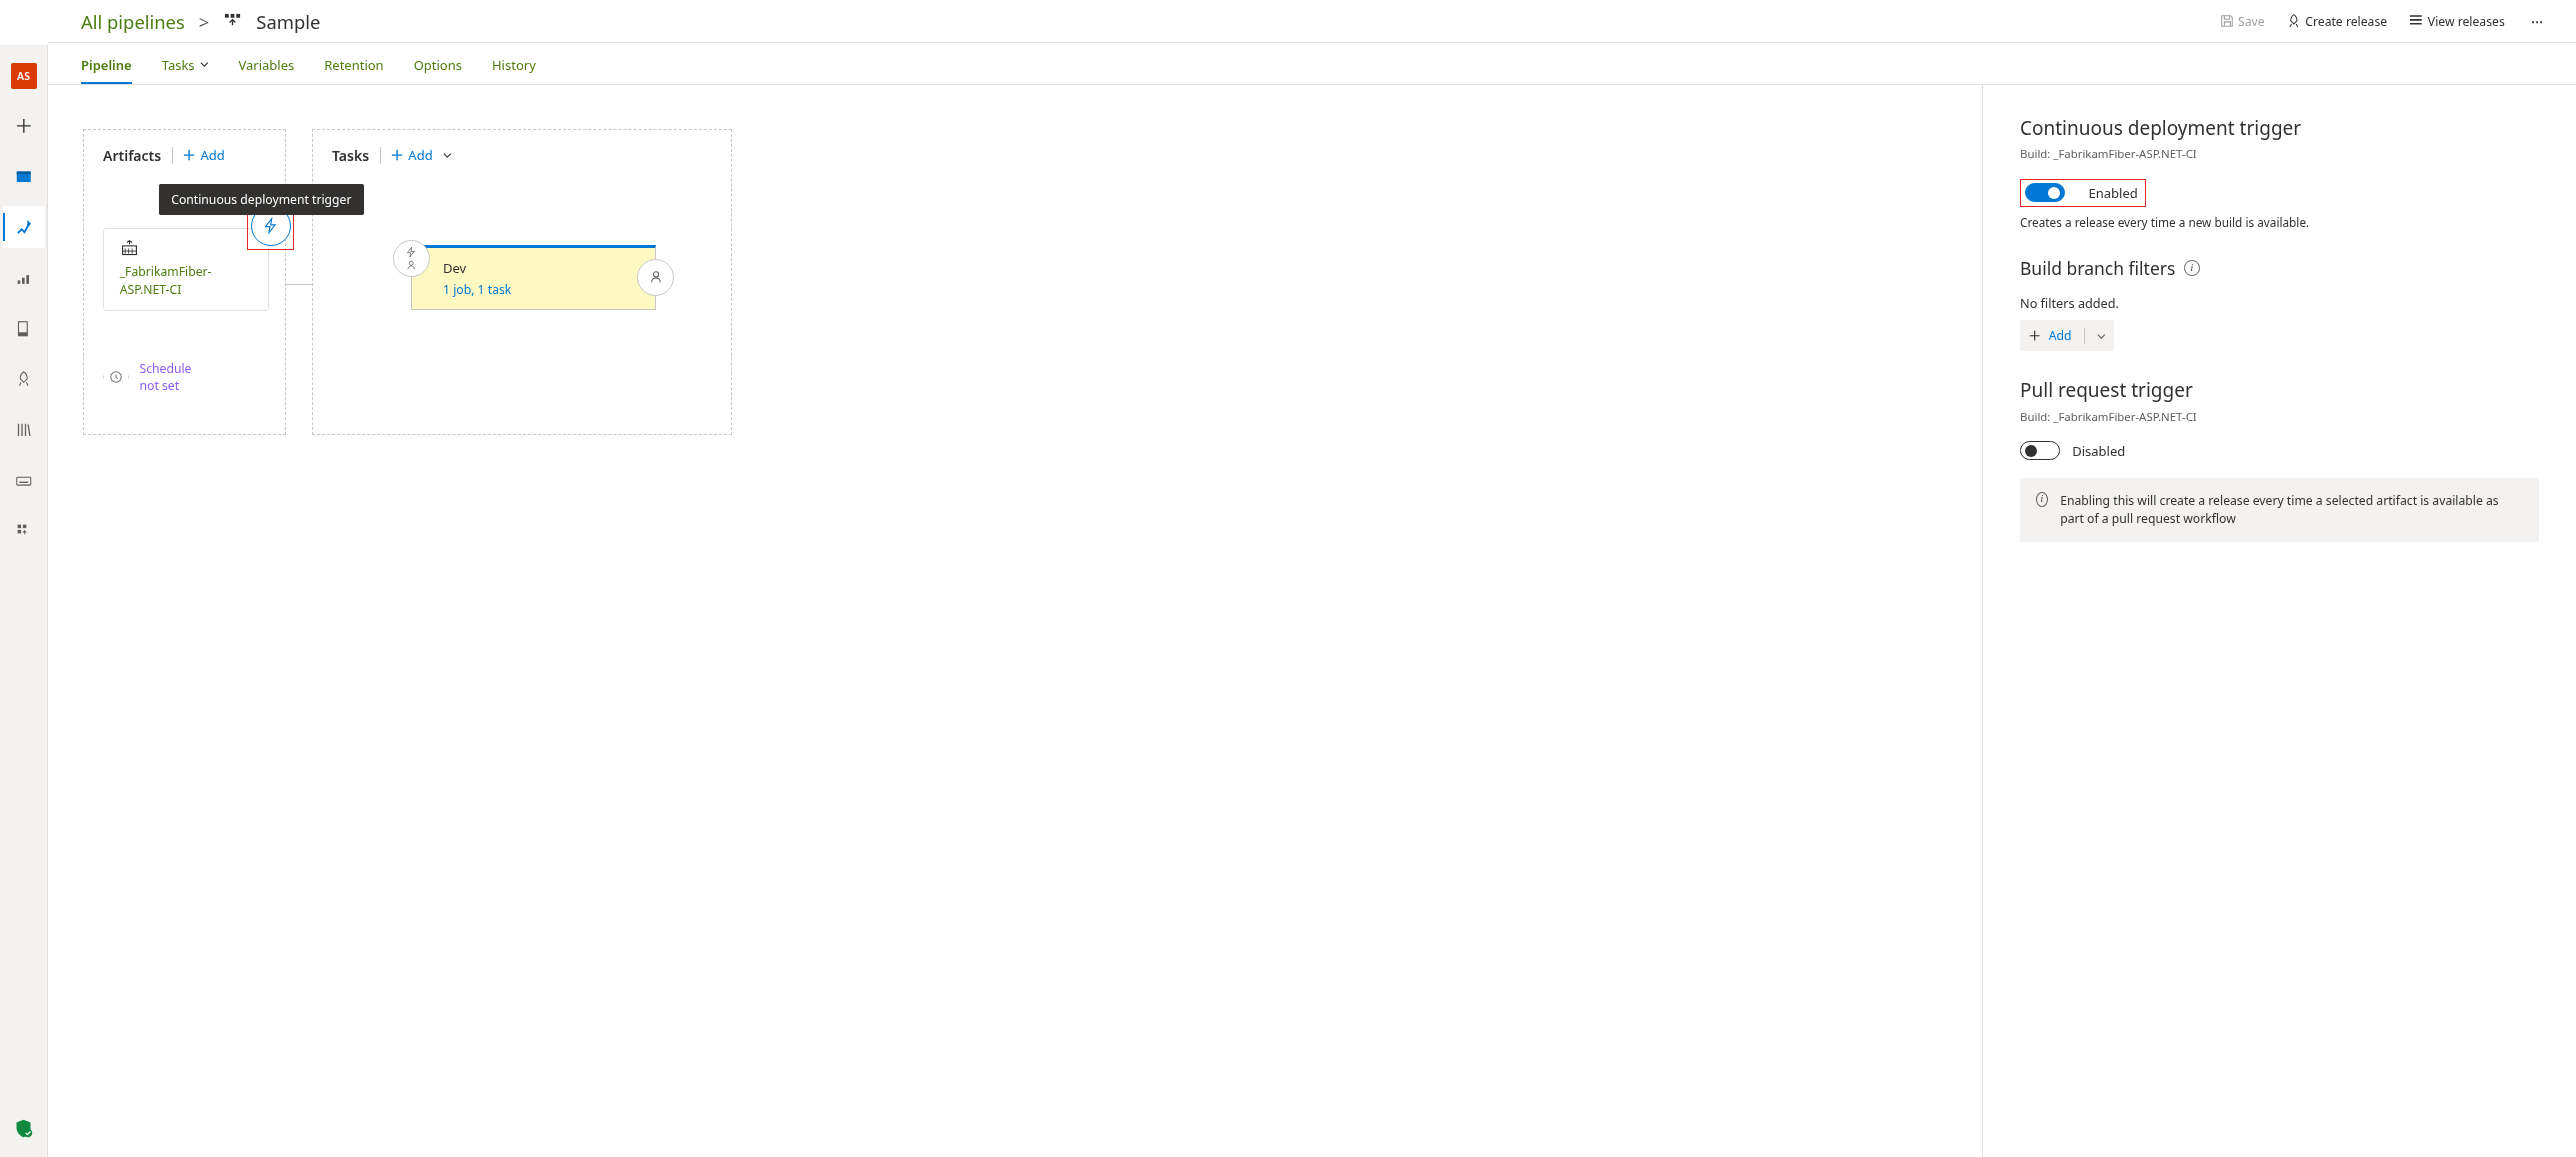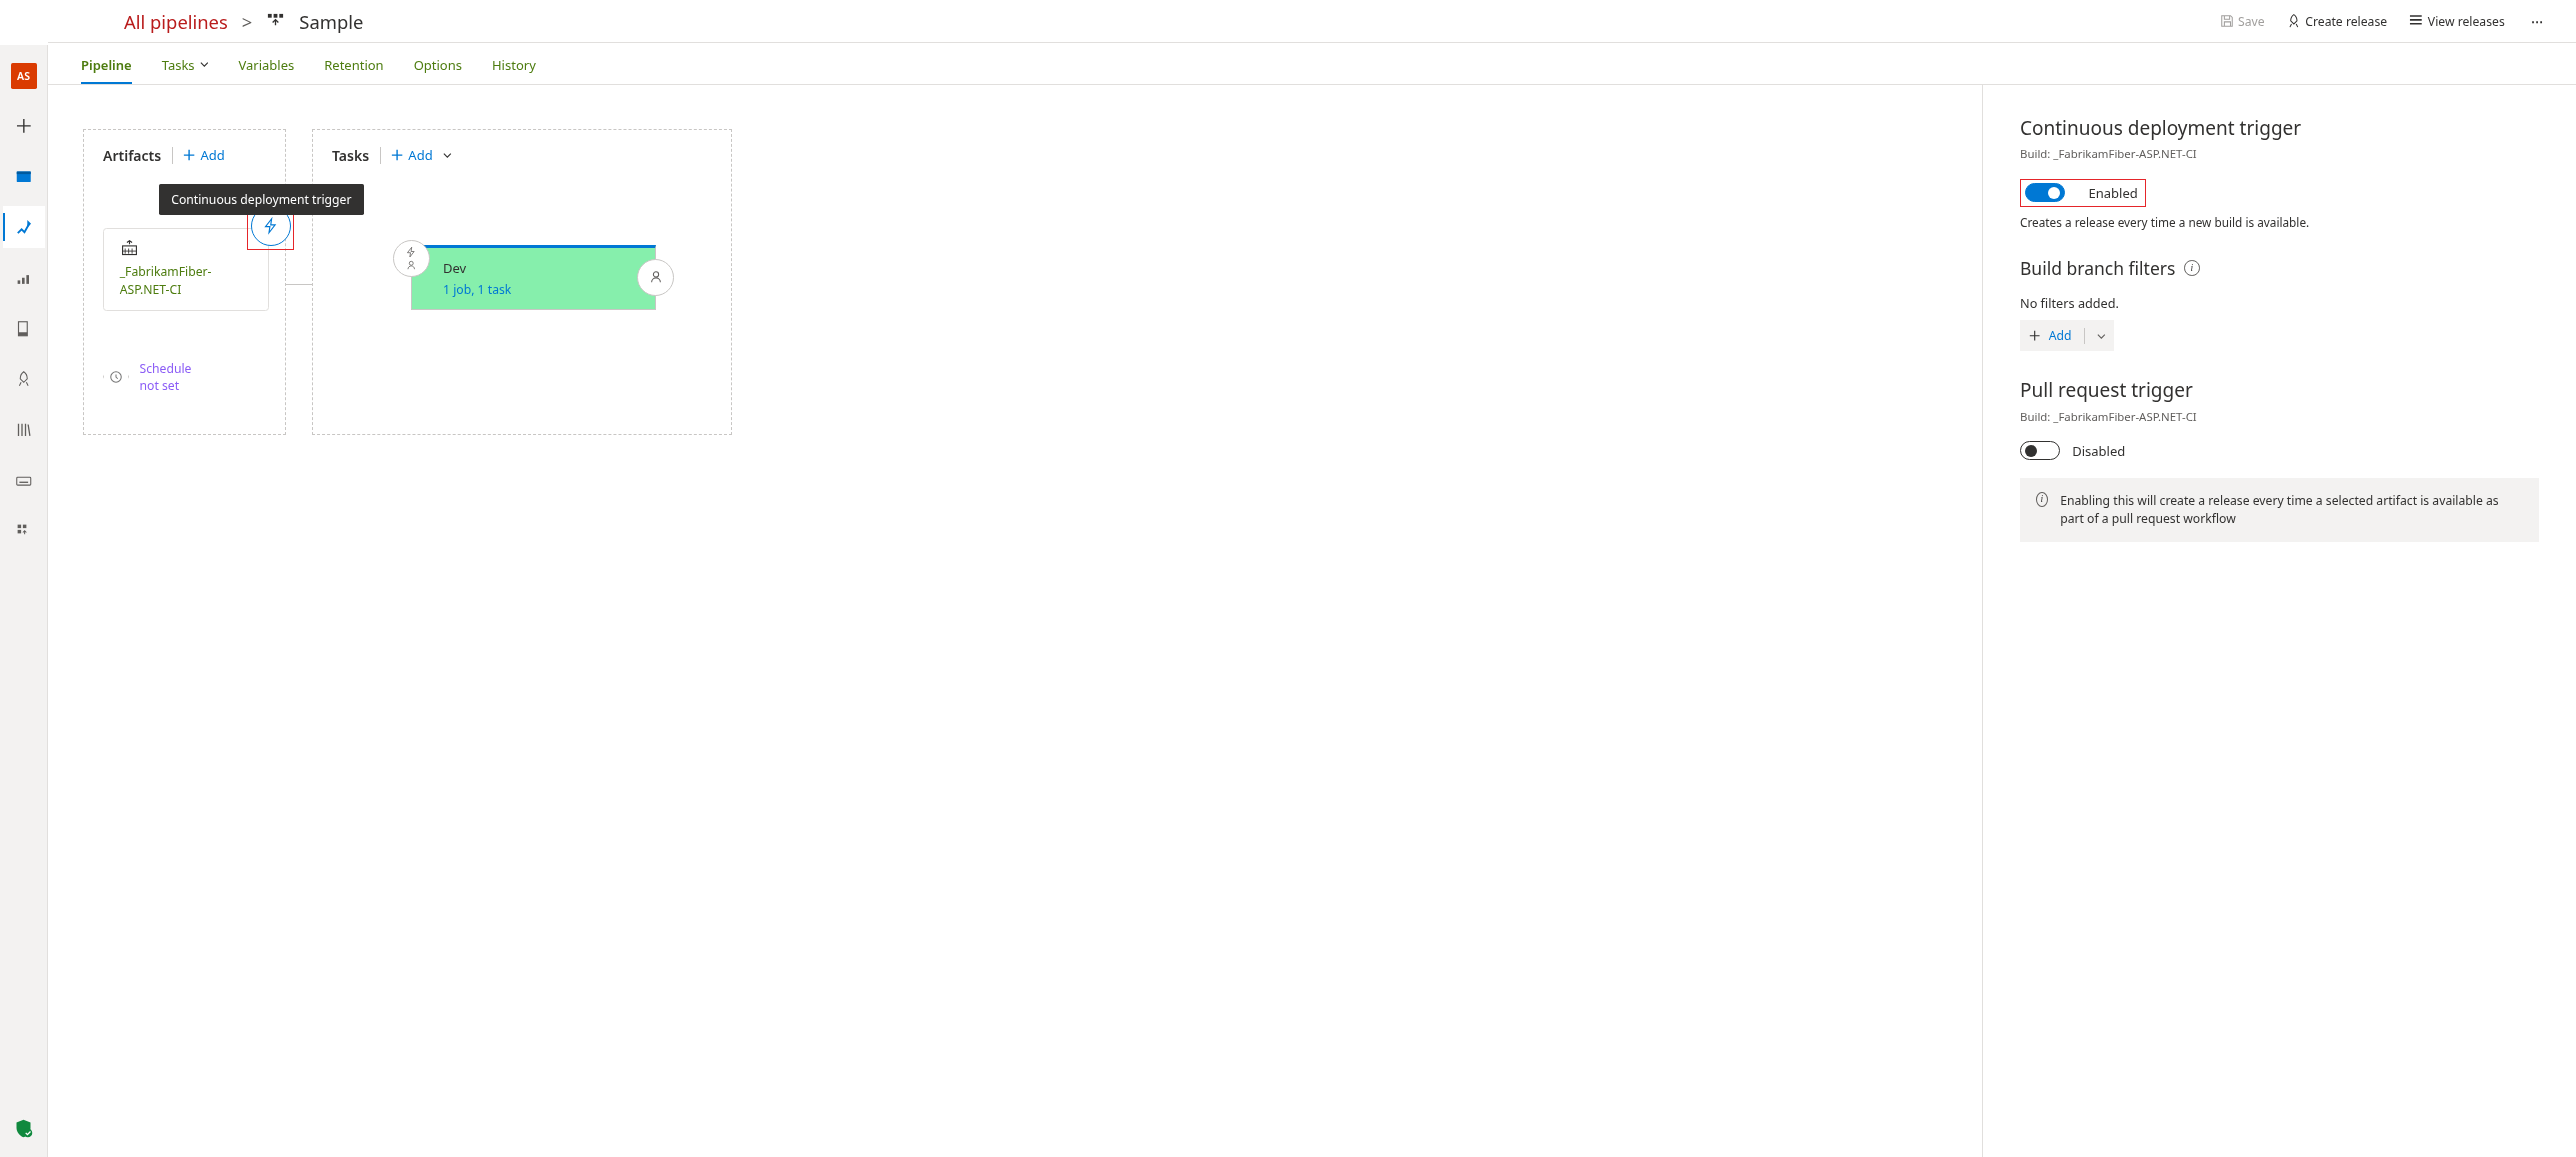--- a/index.html
+++ b/index.html
@@ -15,21 +15,21 @@
     .nav-item.active { background:#fff; }
     .nav-item.active::before { content:""; position:absolute; left:0; top:7px; bottom:7px; width:2.6px; background:#0078d4; }
     .shield-badge { width:23px; height:23px; color:#10893e; display:flex; align-items:center; justify-content:center; margin-top:auto; margin-bottom:17.5px; }
 
     
     .main { flex:1; display:flex; flex-direction:column; min-width:0; }
 
     
     .header { display:flex; align-items:center; justify-content:space-between; padding:8.7px 26px 8.7px 33px; border-bottom:0.9px solid #e1dfdd; }
     .crumbs { display:flex; align-items:center; gap:14px; font-size:18.4px; }
-    .crumb-link { color:#b91c1c; cursor:pointer;margin-left:43px; }
+    .crumb-link { color:#4d7c0f; cursor:pointer; }
     .crumb-sep { color:#605e5c; }
     .crumb-icon { display:inline-flex; align-items:center; color:#323130; }
     .crumb-title { font-weight:400; }
     .actions { display:flex; align-items:center; gap:21px; font-size:12.2px; }
     .action { display:flex; align-items:center; gap:4px; cursor:pointer; color:#323130; }
     .action.disabled { color:#a19f9d; cursor:default; }
     .more-btn { cursor:pointer; padding:0 5.2px; letter-spacing:1.7px; font-weight:bold; color:#323130; }
 
     
     .tabs { display:flex; gap:30px; padding:0 33px; border-bottom:0.9px solid #e1dfdd; }
@@ -58,21 +58,21 @@
     .artifact-name { font-size:12.2px; color:#4d7c0f; line-height:1.4; margin-top:5.2px; }
 
     .schedule { display:flex; align-items:center; gap:10.5px; margin-top:49px; color:#8b5cf6; }
     .hex { width:26px; height:30px; border:0.9px solid #c8c6c4; display:flex; align-items:center; justify-content:center; clip-path: polygon(25% 5%,75% 5%,100% 50%,75% 95%,25% 95%,0 50%); }
 
     
     .stage-card { margin-top:80px; display:flex; align-items:stretch; height:65px; position:relative; width:245px; margin-left:79px; }
     .stage-left-bubble { width:37px; height:37px; border:0.9px solid #c8c6c4; border-radius:50%; background:#fff; display:flex; align-items:center; justify-content:center; position:absolute; left:-18.4px; flex-direction:column; gap:1.7px; }
     .stage-left-bubble.top { top:-5.2px; }
     .stage-right-bubble { width:37px; height:37px; border:0.9px solid #c8c6c4; border-radius:50%; background:#fff; display:flex; align-items:center; justify-content:center; position:absolute; right:-18.4px; top:14px; }
-    .stage-body { flex:1; border:0.9px solid #c8c6c4; border-top:3.5px solid #0078d4; background:#86efac; padding:8.7px 15.7px 8.7px 31px; display:flex; flex-direction:column; justify-content:center; gap:3.5px; cursor:pointer; }
+    .stage-body { flex:1; border:0.9px solid #c8c6c4; border-top:3.5px solid #0078d4; background:#fef9c3; padding:8.7px 15.7px 8.7px 31px; display:flex; flex-direction:column; justify-content:center; gap:3.5px; cursor:pointer; }
     .stage-title { font-size:13px; }
     .stage-sub { font-size:12.2px; color:#0078d4; }
 
     
     .connector { position:absolute; top:199px; left:220px; width:175px; height:0.9px; background:#c8c6c4; z-index:-1; }
 
     
     .side { width:594px; border-left:0.9px solid #e1dfdd; padding:30px 37px; overflow:auto; background:#fff; }
     .side h2 { font-size:19px; font-weight:400; margin-bottom:5.2px; }
     .side-sub { font-size:11.4px; color:#605e5c; margin-bottom:17.5px; }

